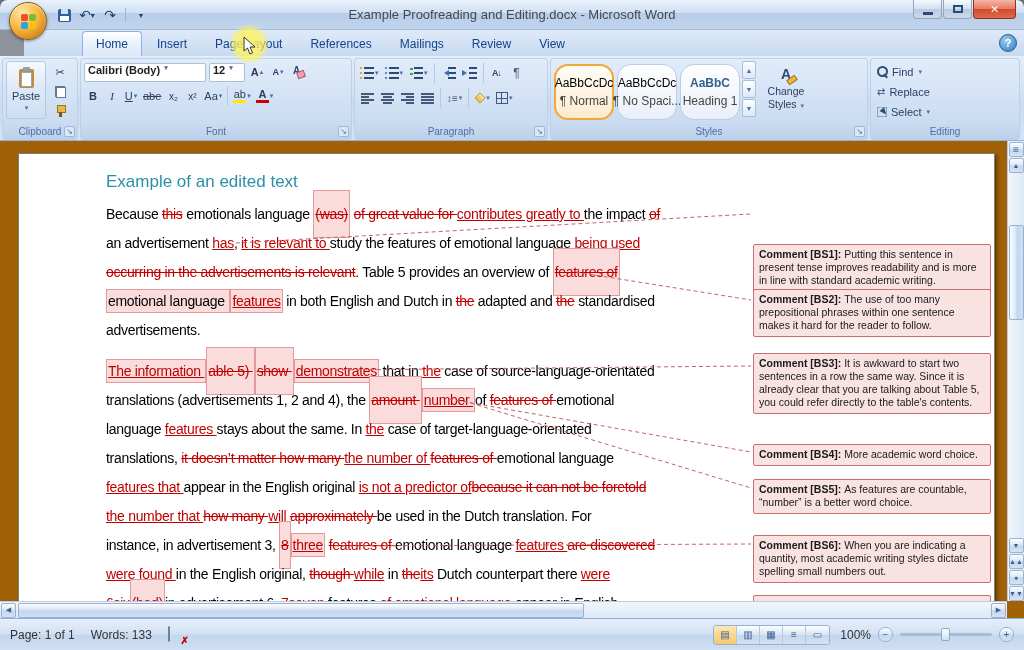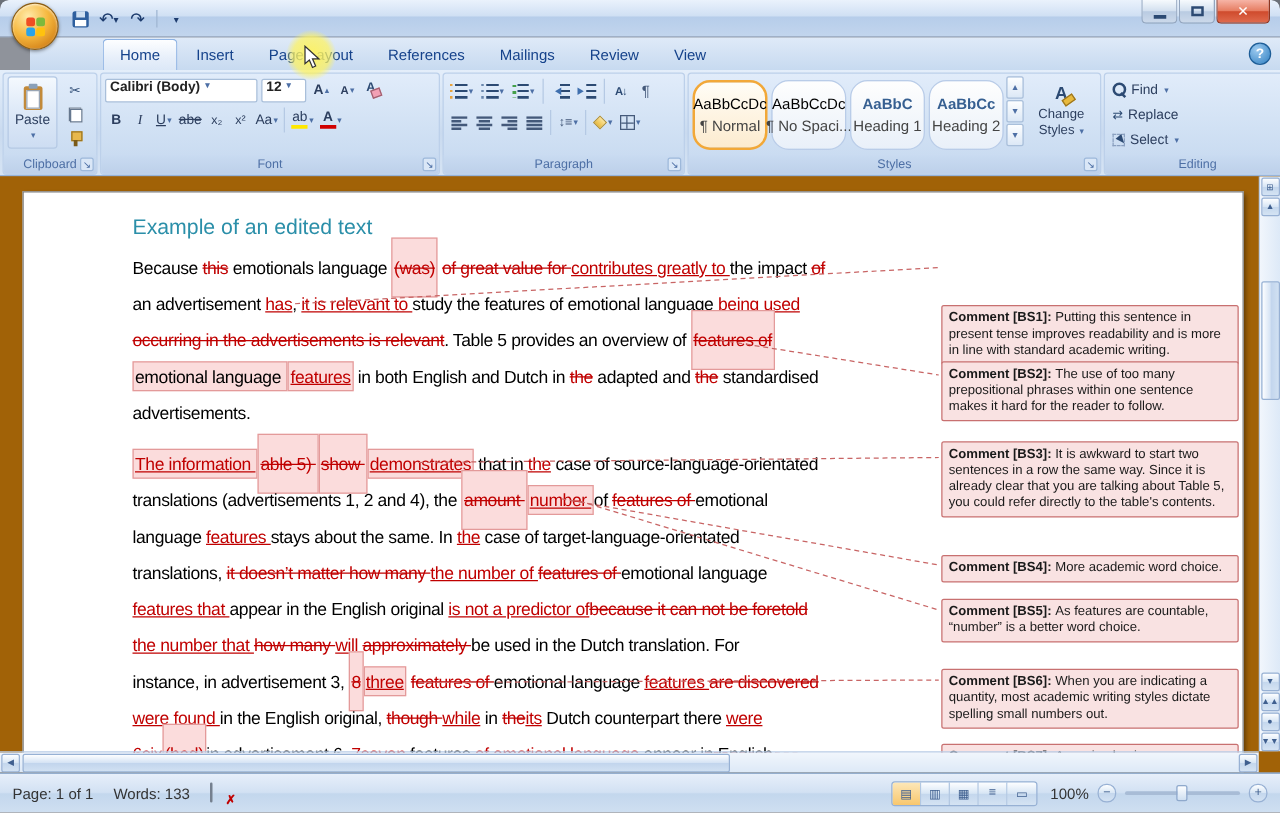--- a/index.html
+++ b/index.html
@@ -196,20 +196,21 @@
   .zoom-mid { position:absolute; left:45px; top:-3px; width:1px; height:9px; background:#8fa5c2; }
   .zoom-thumb { position:absolute; left:41px; top:-5px; width:9px; height:13px; border:1px solid #8fa9cc; border-radius:2px;
     background:linear-gradient(#fdfeff,#cfdff1); }
 </style>
 </head>
 <body>
 
 <div class="window">
 
   <div class="titlebar">
+    <div class="title-text">Example Proofreading and Editing.docx - Microsoft Word</div>
     <div class="winbtns">
       <div class="winbtn">
           <span class="min-glyph"></span>
         </div>
       <div class="winbtn">
           <span class="max-glyph"></span>
         </div>
       <div class="winbtn close">
           <span>✕</span>
         </div>
@@ -442,24 +443,20 @@
               <div class="style-preview">AaBbCcDc</div>
               <div class="style-caption">¶ Normal</div>
             </div>
             <div class="style-item">
               <div class="style-preview">AaBbCcDc</div>
               <div class="style-caption">¶ No Spaci...</div>
             </div>
             <div class="style-item">
               <div class="style-preview hd">AaBbC</div>
               <div class="style-caption">Heading 1</div>
-            </div>
-            <div class="style-item">
-              <div class="style-preview hd">AaBbCc</div>
-              <div class="style-caption">Heading 2</div>
             </div>
           </div>
         <div class="gal-scroll">
           <div class="gal-btn">▲</div>
           <div class="gal-btn">▼</div>
           <div class="gal-btn">▼</div>
         </div>
         <div class="big-btn">
           <span class="ic-chgstyle">A</span>
           <span>Change</span>

